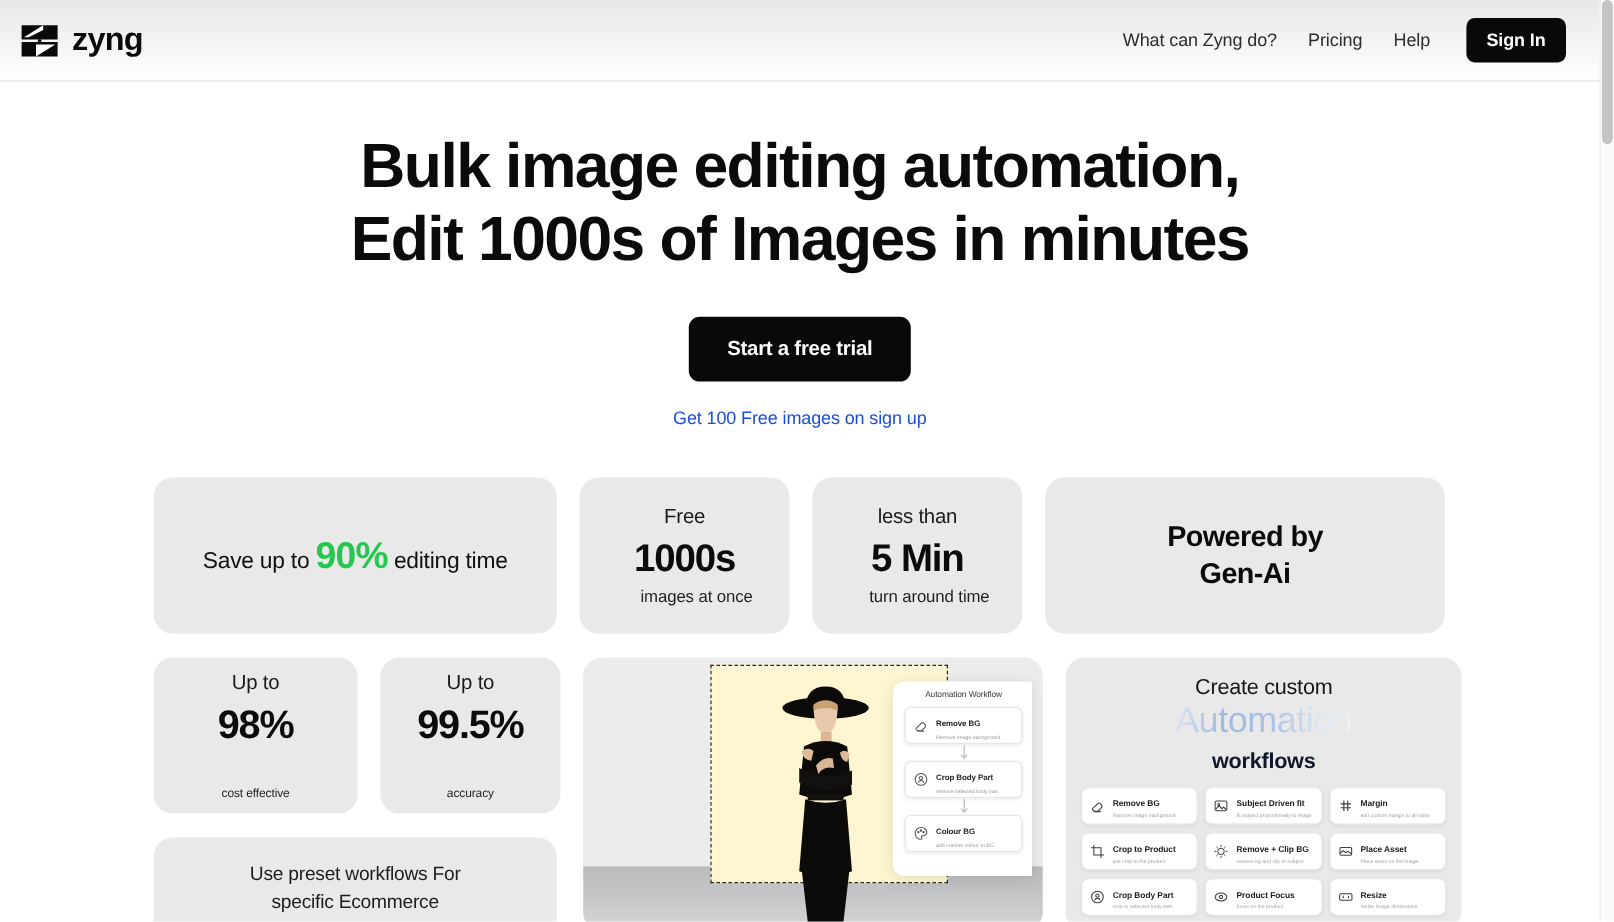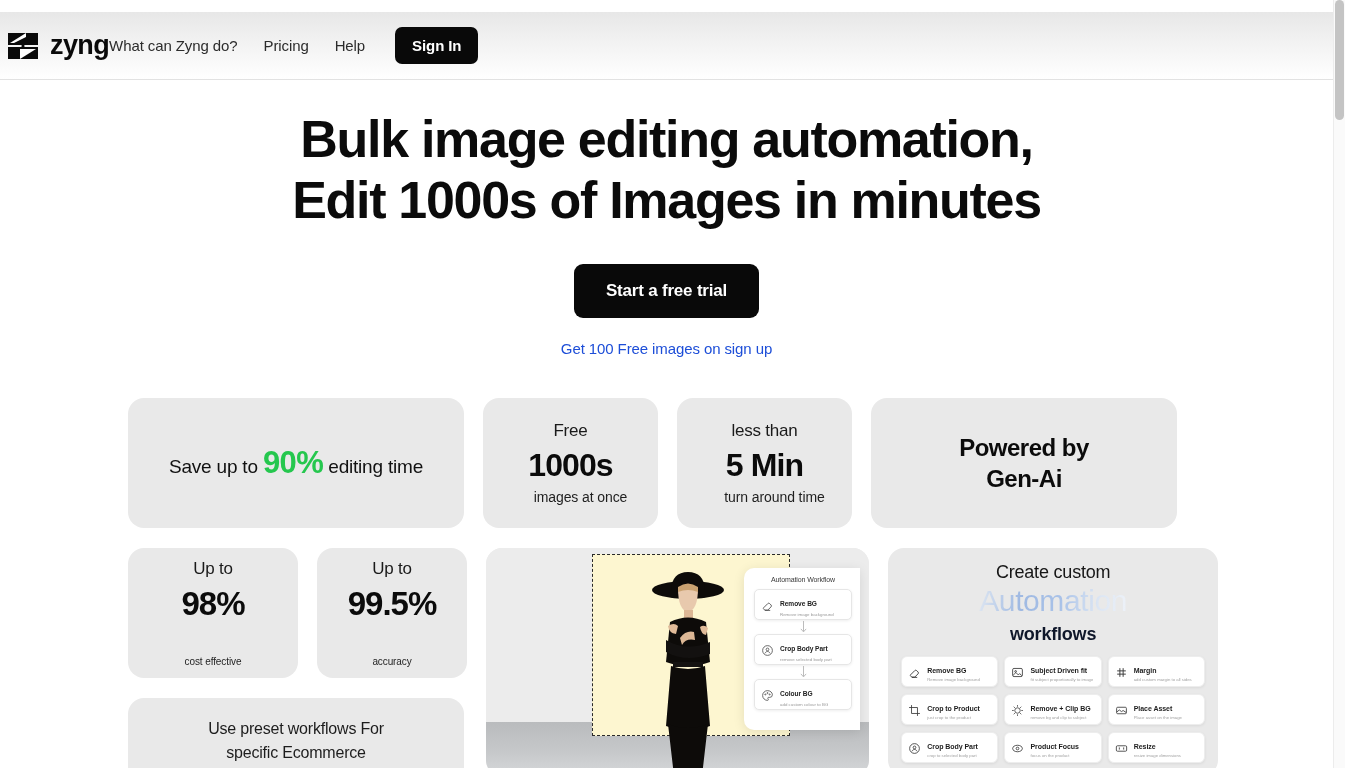--- a/index.html
+++ b/index.html
@@ -8,26 +8,26 @@
     overflow: hidden;
     background: #ffffff;
     font-family: "Liberation Sans", sans-serif;
     color: #111111;
     -webkit-font-smoothing: antialiased;
   }
   .page { position: relative; width: 1345px; height: 768px; background:#fff; }
 
   
   .header {
-    position: absolute; top: 12px; left: 0;
+    position: absolute; top: 0; left: 0;
     width: 1333px; height: 68px;
     background: linear-gradient(to bottom, #e7e7e7 0%, #f2f2f2 45%, #fdfdfd 92%, #ffffff 100%);
     border-bottom: 1px solid #e2e2e2;
-    display: flex; align-items: center; 
-    padding: 0 28px 0 6px;
+    display: flex; align-items: center; justify-content: space-between;
+    padding: 0 28px 0 16px;
   }
   .brand { display: flex; align-items: center; gap: 10px; }
   .logo-mark {
     width: 34px; height: 30px; position: relative; display:block;
   }
   .brand-name {
     font-size: 27px; font-weight: 700; letter-spacing: -0.6px; color:#0a0a0a;
     line-height: 1;
   }
   .nav { display: flex; align-items: center; gap: 26px; }
@@ -68,21 +68,21 @@
   .grid { position: absolute; left: 128px; top: 398px; width: 1090px; }
   .card {
     background: #e9e9e9; border-radius: 16px;
     display: flex; flex-direction: column; align-items: center; justify-content: center;
     text-align: center;
   }
   .row1 { display: flex; gap: 19px; height: 130px; }
   .c-save   { width: 336px; }
   .c-edit   { width: 175px; }
   .c-min    { width: 175px; }
-  .c-gen    { width: 306px; }
+  .c-gen    { width: 333px; }
 
   .save-line { font-size: 19px; color:#111; letter-spacing:-0.2px; }
   .save-num  { font-size: 31px; font-weight: 700; color: #25c74e; letter-spacing:-0.6px; }
   .stat-top  { font-size: 17px; color:#1a1a1a; letter-spacing:-0.2px; }
   .stat-big  { font-size: 32px; font-weight: 700; letter-spacing:-0.9px; color:#0b0b0b; margin: 6px 0 5px; }
   .stat-sub  { font-size: 14px; color:#1f1f1f; letter-spacing:-0.1px;padding-left:20px; }
   .gen-title { font-size: 24px; font-weight: 700; line-height: 1.3; letter-spacing:-0.5px; color:#0b0b0b; }
 
   .row2 { display: flex; gap: 19px; margin-top: 20px; }
   .c-cost { width: 170px; height: 130px; }

